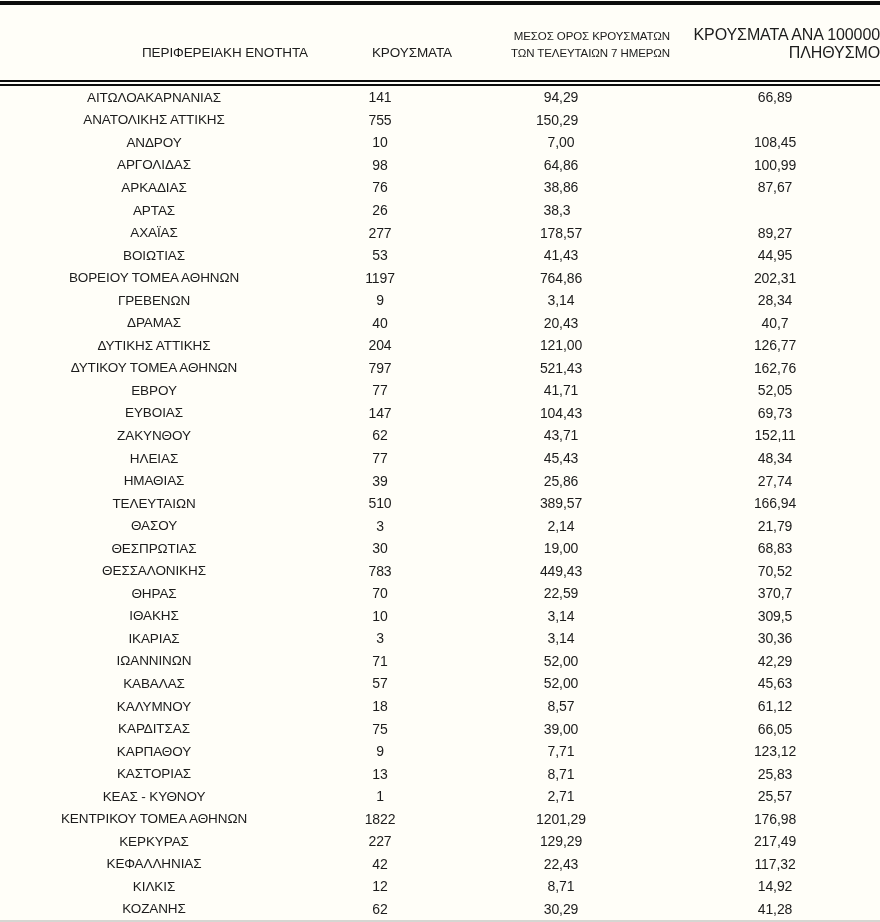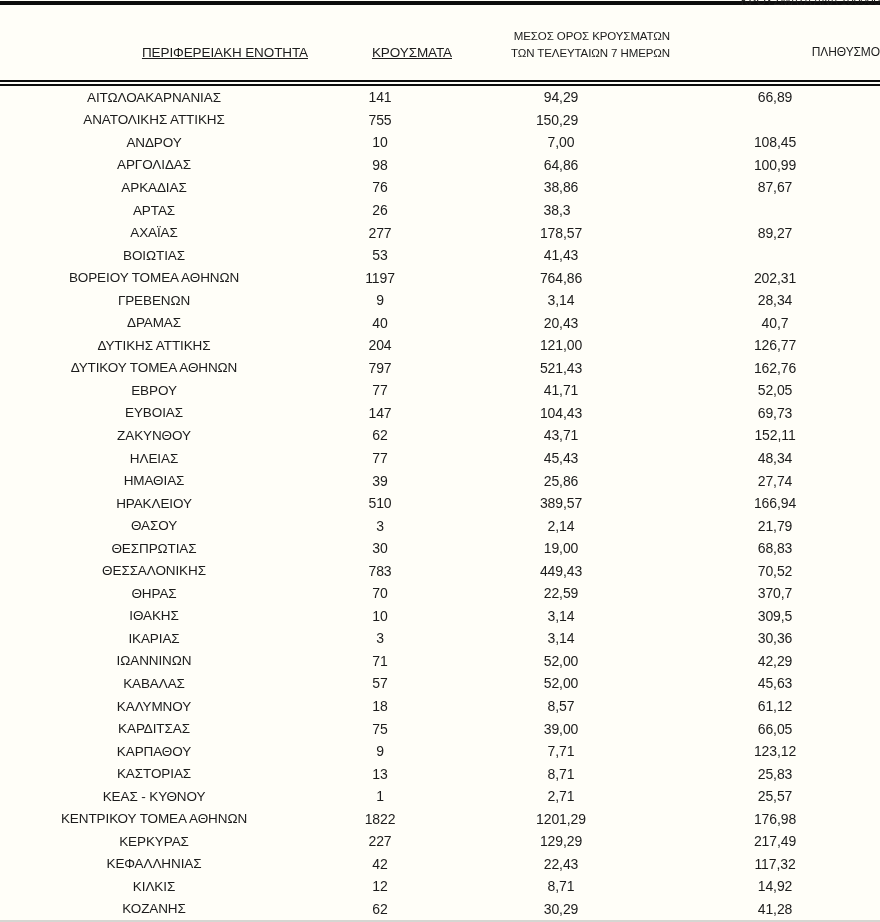--- a/index.html
+++ b/index.html
@@ -38,23 +38,23 @@
     box-sizing:border-box;
     padding-bottom:19px;
     text-align:center;
     letter-spacing:-0.1px;
     line-height:17px;
   }
   .c1{width:308px;}
   .c2{width:144px;}
   .c3{width:218px;}
   .c4{width:210px;}
-  .th.c1, .th.c2{font-size:13.5px;text-decoration:underline;}
+  .th.c1, .th.c2{font-size:13.5px;}
   .th.c3{font-size:11.5px; line-height:16.5px;}
-  .th.c4{font-size:12px; line-height:17.5px;gap:33px;}
+  .th.c4{font-size:16px; line-height:17.5px;}
   .header-rule{
     position:absolute;
     left:0; top:80px;
     width:880px;
   }
   .header-rule .thin{height:1.5px;background:#0d0d0d;}
   .header-rule .gap{height:2px;background:transparent;}
   .header-rule .thick{height:2.5px;background:#0d0d0d;}
   
   .tbody{
@@ -151,20 +151,21 @@
       <div class="tr">
         <div class="td c1">ΑΧΑΪΑΣ</div>
         <div class="td c2">277</div>
         <div class="td c3">178,57</div>
         <div class="td c4">89,27</div>
       </div>
       <div class="tr">
         <div class="td c1">ΒΟΙΩΤΙΑΣ</div>
         <div class="td c2">53</div>
         <div class="td c3">41,43</div>
+        <div class="td c4">44,95</div>
       </div>
       <div class="tr">
         <div class="td c1">ΒΟΡΕΙΟΥ ΤΟΜΕΑ ΑΘΗΝΩΝ</div>
         <div class="td c2">1197</div>
         <div class="td c3">764,86</div>
         <div class="td c4">202,31</div>
       </div>
       <div class="tr">
         <div class="td c1">ΓΡΕΒΕΝΩΝ</div>
         <div class="td c2">9</div>
@@ -213,21 +214,21 @@
         <div class="td c3">45,43</div>
         <div class="td c4">48,34</div>
       </div>
       <div class="tr">
         <div class="td c1">ΗΜΑΘΙΑΣ</div>
         <div class="td c2">39</div>
         <div class="td c3">25,86</div>
         <div class="td c4">27,74</div>
       </div>
       <div class="tr">
-        <div class="td c1">ΗΡΑΚΛΕΙΟΥ</div>
+        <div class="td c1">ΤΕΛΕΥΤΑΙΩΝ</div>
         <div class="td c2">510</div>
         <div class="td c3">389,57</div>
         <div class="td c4">166,94</div>
       </div>
       <div class="tr">
         <div class="td c1">ΘΑΣΟΥ</div>
         <div class="td c2">3</div>
         <div class="td c3">2,14</div>
         <div class="td c4">21,79</div>
       </div>

